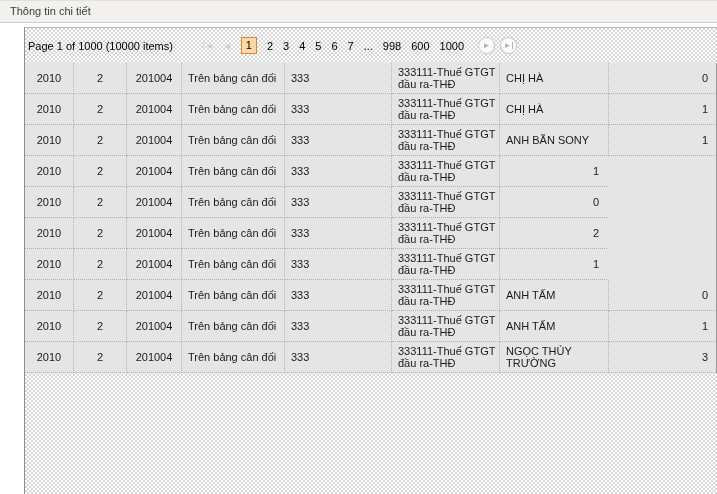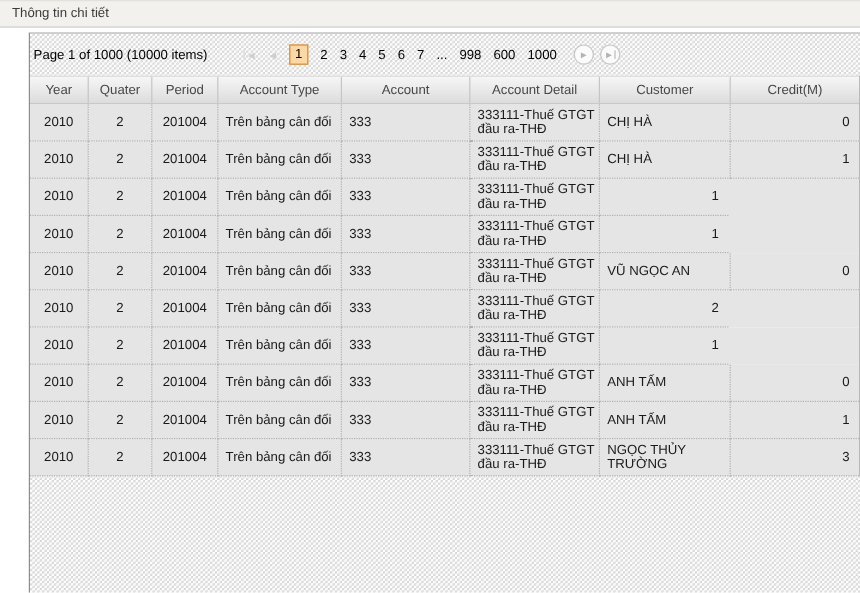--- a/index.html
+++ b/index.html
@@ -98,30 +98,20 @@
     <span class="circle">
         <span>►</span>
       </span>
     <span class="circle">
         <span>►</span>
         <span class="endbar"></span>
       </span>
   </div>
 
   <div class="grid">
-    <div class="ghead">
-        <div class="hcell" style="width: 49px;">Year</div>
-        <div class="hcell" style="width: 53px;">Quater</div>
-        <div class="hcell" style="width: 55px;">Period</div>
-        <div class="hcell" style="width: 103px;">Account Type</div>
-        <div class="hcell" style="width: 107px;">Account</div>
-        <div class="hcell" style="width: 108px;">Account Detail</div>
-        <div class="hcell" style="width: 109px;">Customer</div>
-        <div class="hcell" style="width: 107px;">Credit(M)</div>
-      </div>
     <div class="gbody">
         <div class="grow">
           <div class="cell c" style="width: 49px;">2010</div>
           <div class="cell c" style="width: 53px;">2</div>
           <div class="cell c" style="width: 55px;">201004</div>
           <div class="cell l" style="width: 103px;">Trên bảng cân đối</div>
           <div class="cell l" style="width: 107px;">333</div>
           <div class="cell l" style="width: 108px;">333111-Thuế GTGT đầu ra-THĐ</div>
           <div class="cell l" style="width: 109px;">CHỊ HÀ</div>
           <div class="cell r" style="width: 107px;">0</div>
@@ -136,39 +126,39 @@
           <div class="cell l" style="width: 109px;">CHỊ HÀ</div>
           <div class="cell r" style="width: 107px;">1</div>
         </div>
         <div class="grow">
           <div class="cell c" style="width: 49px;">2010</div>
           <div class="cell c" style="width: 53px;">2</div>
           <div class="cell c" style="width: 55px;">201004</div>
           <div class="cell l" style="width: 103px;">Trên bảng cân đối</div>
           <div class="cell l" style="width: 107px;">333</div>
           <div class="cell l" style="width: 108px;">333111-Thuế GTGT đầu ra-THĐ</div>
-          <div class="cell r" style="width: 107px;">1</div>
-        </div>
-        <div class="grow">
-          <div class="cell c" style="width: 49px;">2010</div>
-          <div class="cell c" style="width: 53px;">2</div>
-          <div class="cell c" style="width: 55px;">201004</div>
-          <div class="cell l" style="width: 103px;">Trên bảng cân đối</div>
-          <div class="cell l" style="width: 107px;">333</div>
-          <div class="cell l" style="width: 108px;">333111-Thuế GTGT đầu ra-THĐ</div>
-          <div class="cell r" style="width: 107px;">1</div>
-        </div>
-        <div class="grow">
-          <div class="cell c" style="width: 49px;">2010</div>
-          <div class="cell c" style="width: 53px;">2</div>
-          <div class="cell c" style="width: 55px;">201004</div>
-          <div class="cell l" style="width: 103px;">Trên bảng cân đối</div>
-          <div class="cell l" style="width: 107px;">333</div>
-          <div class="cell l" style="width: 108px;">333111-Thuế GTGT đầu ra-THĐ</div>
-          <div class="cell l" style="width: 109px;">VŨ NGỌC AN</div>
+          <div class="cell l" style="width: 109px;">ANH BÃN SONY</div>
+          <div class="cell r" style="width: 107px;">1</div>
+        </div>
+        <div class="grow">
+          <div class="cell c" style="width: 49px;">2010</div>
+          <div class="cell c" style="width: 53px;">2</div>
+          <div class="cell c" style="width: 55px;">201004</div>
+          <div class="cell l" style="width: 103px;">Trên bảng cân đối</div>
+          <div class="cell l" style="width: 107px;">333</div>
+          <div class="cell l" style="width: 108px;">333111-Thuế GTGT đầu ra-THĐ</div>
+          <div class="cell r" style="width: 107px;">1</div>
+        </div>
+        <div class="grow">
+          <div class="cell c" style="width: 49px;">2010</div>
+          <div class="cell c" style="width: 53px;">2</div>
+          <div class="cell c" style="width: 55px;">201004</div>
+          <div class="cell l" style="width: 103px;">Trên bảng cân đối</div>
+          <div class="cell l" style="width: 107px;">333</div>
+          <div class="cell l" style="width: 108px;">333111-Thuế GTGT đầu ra-THĐ</div>
           <div class="cell r" style="width: 107px;">0</div>
         </div>
         <div class="grow">
           <div class="cell c" style="width: 49px;">2010</div>
           <div class="cell c" style="width: 53px;">2</div>
           <div class="cell c" style="width: 55px;">201004</div>
           <div class="cell l" style="width: 103px;">Trên bảng cân đối</div>
           <div class="cell l" style="width: 107px;">333</div>
           <div class="cell l" style="width: 108px;">333111-Thuế GTGT đầu ra-THĐ</div>
           <div class="cell r" style="width: 107px;">2</div>

